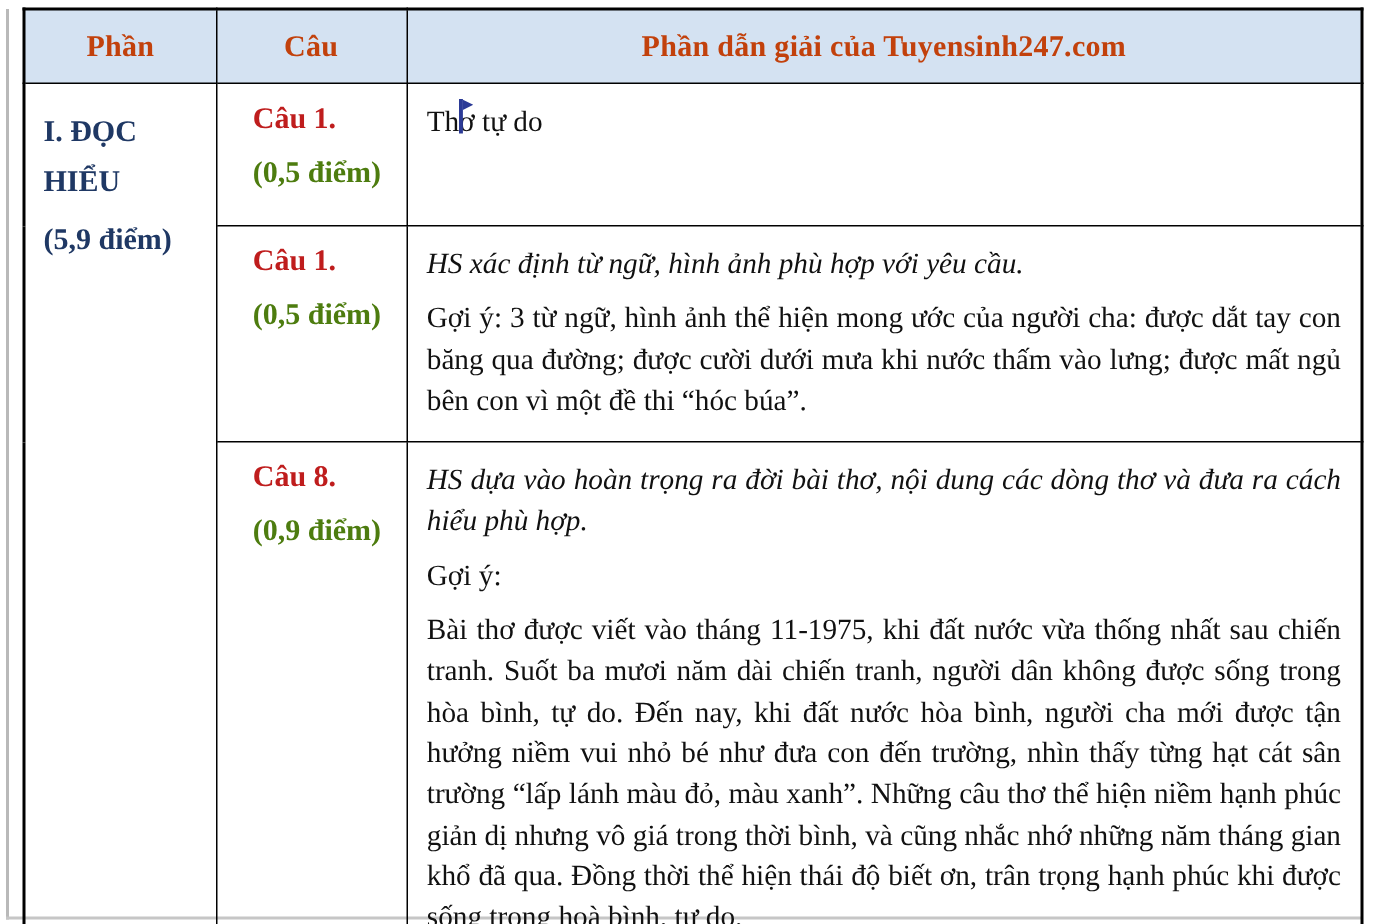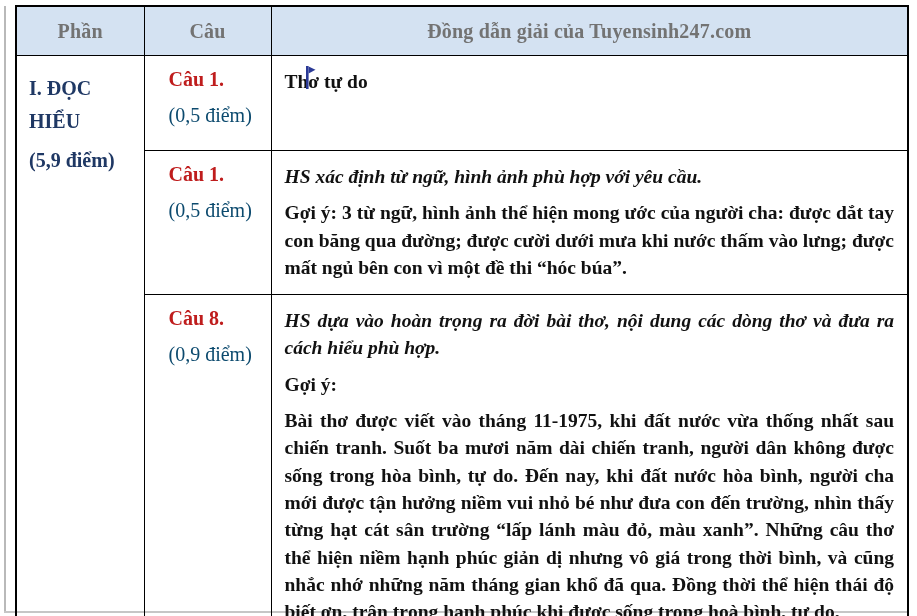--- a/index.html
+++ b/index.html
@@ -28,39 +28,39 @@
   .answer-table col.c1{width:128px;}
   .answer-table col.c2{width:127px;}
   .answer-table th,.answer-table td{
     border:1.6px solid #000;
     vertical-align:top;
     padding:0;
   }
   tr.header-row th{
     height:48px;
     background:#d4e2f2;
-    color:#737373;
+    color:#c2410c;
     font-size:20px;
     font-weight:bold;
     text-align:center;
     vertical-align:middle;
     letter-spacing:.2px;
   }
   td.section-cell{
     padding:16px 8px 0 12px;
     color:#1f3864;
     font-weight:bold;
     font-size:20px;
     line-height:1.65;
   }
   .section-score{margin-top:6px;}
   td.question-cell{padding:12px 6px 0 24px;font-size:20px;}
   .q-label{color:#bf1d1d;font-weight:bold;}
-  .q-score{color:#0c4a6e;font-weight:normal;margin-top:13px;}
-  td.content-cell{padding:5px 13px 4px 13px;font-size:19.5px;color:#111;font-weight:bold;}
+  .q-score{color:#4d7c0f;font-weight:bold;margin-top:13px;}
+  td.content-cell{padding:5px 13px 4px 13px;font-size:19.5px;color:#111;}
   td.content-cell p{
     margin:7px 0 9px 0;
     line-height:1.4;
     text-align:justify;
   }
   td.content-cell p.italic{font-style:italic;}
   tr.row-1{height:95px;}
   tr.row-2{height:140px;}
   tr.row-3{height:317px;}
   .answer-wrap{position:relative;}
@@ -81,21 +81,21 @@
   <table class="answer-table">
     <colgroup>
         <col class="c1">
         <col class="c2">
         <col class="c3">
       </colgroup>
     <thead>
       <tr class="header-row">
         <th>Phần</th>
         <th>Câu</th>
-        <th>Đồng dẫn giải của Tuyensinh247.com</th>
+        <th>Phần dẫn giải của Tuyensinh247.com</th>
       </tr>
     </thead>
     <tbody>
       <tr class="row-1">
         <td class="section-cell" rowspan="3">
           <div>I. ĐỌC HIỂU</div>
           <div class="section-score">(5,9 điểm)</div>
         </td>
         <td class="question-cell">
           <div class="q-label">Câu 1.</div>

